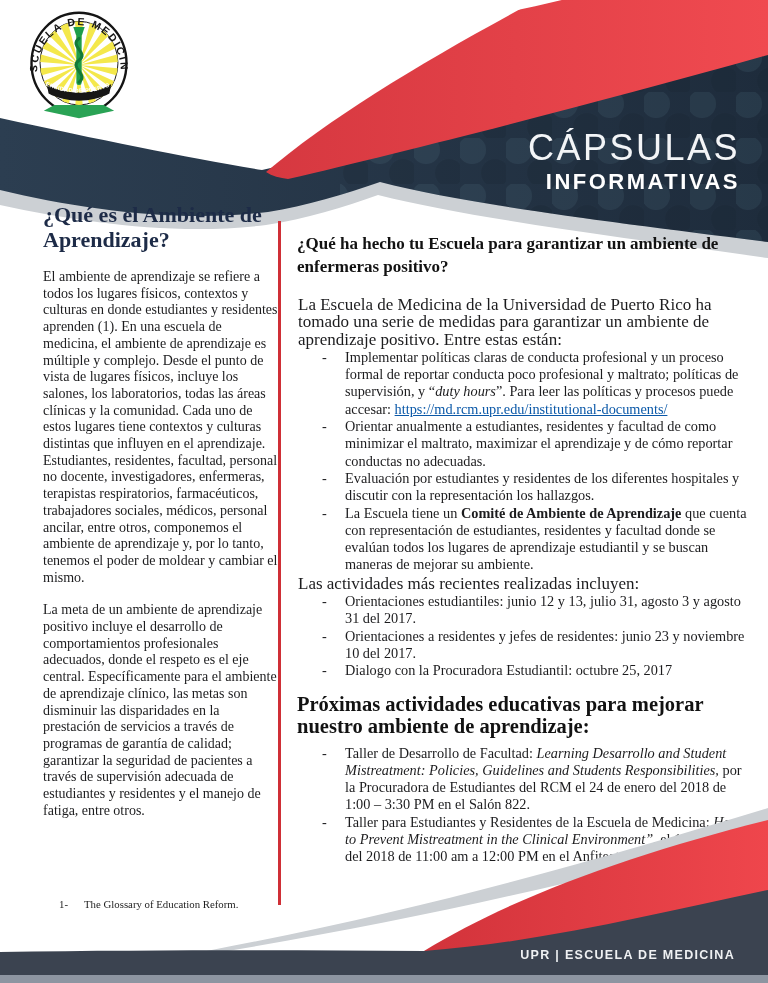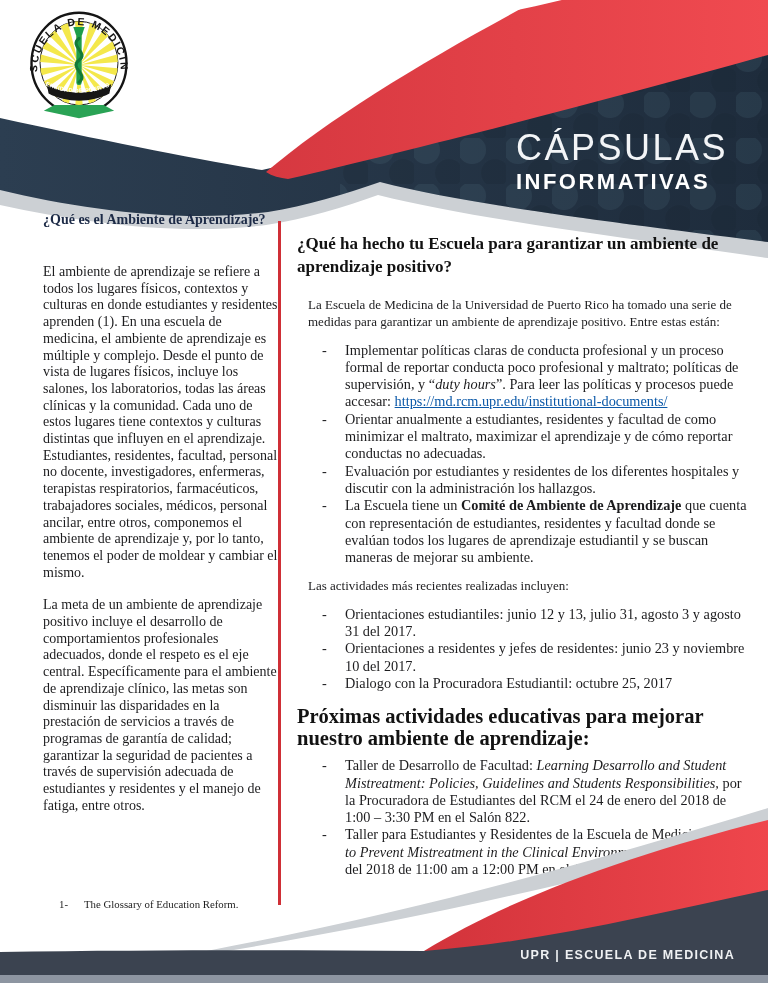--- a/index.html
+++ b/index.html
@@ -4,35 +4,35 @@
 <style>
   html,body{margin:0;padding:0;background:#e9e9e9;}
   .page{position:relative;width:768px;height:983px;background:#ffffff;overflow:hidden;
         font-family:"Liberation Serif", serif;margin:0 auto;}
   svg.art{position:absolute;left:0;pointer-events:none;}
   .header-art{top:0;}
   .footer-art{bottom:0;}
 
   .logo{position:absolute;top:8px;left:22px;width:114px;height:116px;}
 
-  .masthead{position:absolute;top:127px;right:40px;
+  .masthead{position:absolute;top:127px;right:28px;text-align:right;
             font-family:"Liberation Sans", sans-serif;}
   .masthead .m1{font-size:36px;font-weight:300;letter-spacing:2.5px;line-height:42px;color:#f3f5f7;}
   .masthead .m2{font-size:22px;font-weight:700;letter-spacing:2.5px;line-height:26px;color:#ffffff;}
 
   .left-col{position:absolute;left:43px;top:202px;width:235px;}
-  .left-col .lh{font-size:14px;line-height:36px;font-weight:700;color:#1d2b47;margin:0 0 26px 0;}
+  .left-col .lh{font-size:22px;line-height:25px;font-weight:700;color:#1d2b47;margin:0 0 17px 0;}
   .left-col p{font-size:14px;line-height:16.7px;color:#1c1c1e;margin:0 0 16px 0;}
 
   .divider{position:absolute;left:278px;top:221px;width:3px;height:684px;background:#cf2f36;}
 
   .right-col{position:absolute;left:297px;top:233px;width:453px;color:#1c1c1e;}
   .rh-sub{font-size:17px;line-height:22.5px;font-weight:700;color:#121212;margin:0 0 18px 0;}
   .rh-big{font-size:20.5px;line-height:22px;font-weight:700;color:#121212;margin:13px 0 8px 0;}
-  .rpara{font-size:13px;line-height:17.3px;margin:11px;}
+  .rpara{font-size:17px;line-height:17.3px;margin:1px;}
   .bullets{margin:0 0 1px 0;}
   .bullet{display:flex;font-size:14.3px;line-height:17.3px;}
   .bullet .dash{flex:0 0 23px;margin-left:25px;}
   .bullet .btxt{flex:1;}
   .it{font-style:italic;}
   .bd{font-weight:700;}
   a.doclink{color:#0a58a8;}
 
   .footnote{position:absolute;left:59px;top:898px;font-size:10.8px;color:#1d1d1d;}
   .footnote .fm{display:inline-block;width:25px;}
@@ -132,34 +132,34 @@
 
   <div class="left-col">
     <div class="lh">¿Qué es el Ambiente de Aprendizaje?</div>
     <p>El ambiente de aprendizaje se refiere a todos los lugares físicos, contextos y culturas en donde estudiantes y residentes aprenden (1). En una escuela de medicina, el ambiente de aprendizaje es múltiple y complejo. Desde el punto de vista de lugares físicos, incluye los salones, los laboratorios, todas las áreas clínicas y la comunidad. Cada uno de estos lugares tiene contextos y culturas distintas que influyen en el aprendizaje. Estudiantes, residentes, facultad, personal no docente, investigadores, enfermeras, terapistas respiratorios, farmacéuticos, trabajadores sociales, médicos, personal ancilar, entre otros, componemos el ambiente de aprendizaje y, por lo tanto, tenemos el poder de moldear y cambiar el mismo.</p>
     <p>La meta de un ambiente de aprendizaje positivo incluye el desarrollo de comportamientos profesionales adecuados, donde el respeto es el eje central. Específicamente para el ambiente de aprendizaje clínico, las metas son disminuir las disparidades en la prestación de servicios a través de programas de garantía de calidad; garantizar la seguridad de pacientes a través de supervisión adecuada de estudiantes y residentes y el manejo de fatiga, entre otros.</p>
   </div>
 
   <div class="divider"></div>
 
   <div class="right-col" id="right-col">
-      <div class="rh-sub">¿Qué ha hecho tu Escuela para garantizar un ambiente de aprendizaje positivo?</div>
+      <div class="rh-sub">¿Qué ha hecho tu Escuela para garantizar un ambiente de enfermeras positivo?</div>
       <div class="rpara"><span>La Escuela de Medicina de la Universidad de Puerto Rico ha tomado una serie de medidas para garantizar un ambiente de aprendizaje positivo. Entre estas están:</span></div>
       <div class="bullets">
         <div class="bullet">
           <span class="dash">-</span>
           <div class="btxt"><span>Implementar políticas claras de conducta profesional y un proceso formal de reportar conducta poco profesional y maltrato; políticas de supervisión, y “</span><span class="it">duty hours</span><span>”.  Para leer las políticas y procesos puede accesar: </span><a class="doclink" href="#">https://md.rcm.upr.edu/institutional-documents/</a></div>
         </div>
         <div class="bullet">
           <span class="dash">-</span>
           <div class="btxt"><span>Orientar anualmente a estudiantes, residentes y facultad de como minimizar el maltrato, maximizar el aprendizaje y de cómo reportar conductas no adecuadas.</span></div>
         </div>
         <div class="bullet">
           <span class="dash">-</span>
-          <div class="btxt"><span>Evaluación por estudiantes y residentes de los diferentes hospitales y discutir con la administración los hallazgos.</span></div>
+          <div class="btxt"><span>Evaluación por estudiantes y residentes de los diferentes hospitales y discutir con la representación los hallazgos.</span></div>
         </div>
         <div class="bullet">
           <span class="dash">-</span>
           <div class="btxt"><span>La Escuela tiene un </span><span class="bd">Comité de Ambiente de Aprendizaje</span><span> que cuenta con representación de estudiantes, residentes y facultad donde se evalúan todos los lugares de aprendizaje estudiantil y se buscan maneras de mejorar su ambiente.</span></div>
         </div>
       </div>
       <div class="rpara"><span>Las actividades más recientes realizadas incluyen:</span></div>
       <div class="bullets">
         <div class="bullet">
           <span class="dash">-</span>

